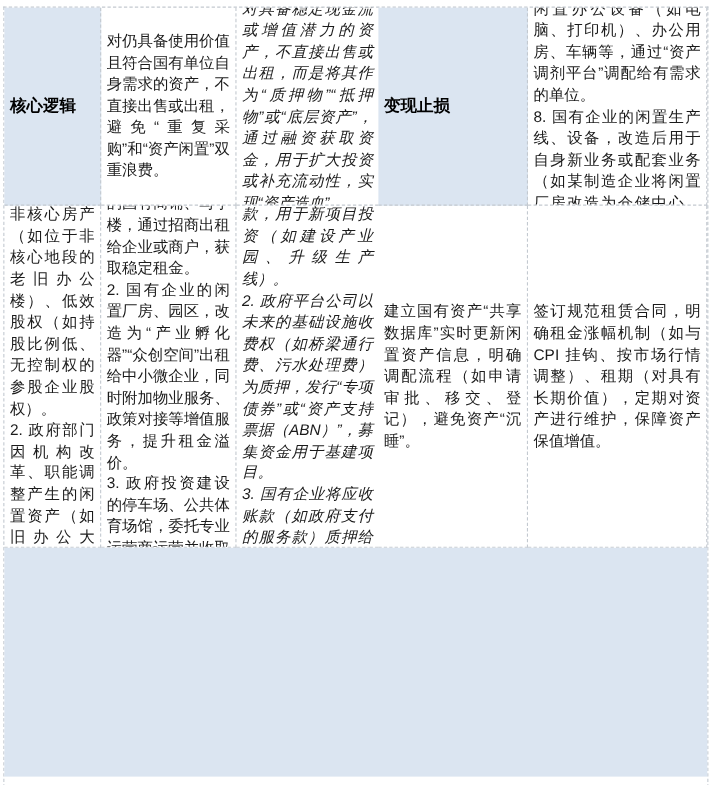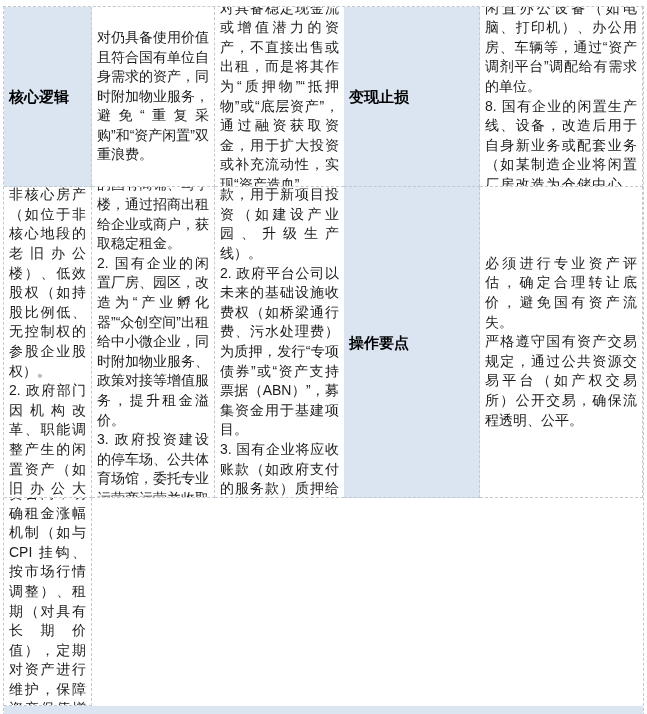--- a/index.html
+++ b/index.html
@@ -21,21 +21,21 @@
     border-right: 1px dashed #c3c9d0;
     border-bottom: 1px dashed #c3c9d0;
     display: flex;
     align-items: center;
     padding: 6px 5px;
     color: #1b1b1b;
     font-size: 14px;
     line-height: 1.4;
     overflow: hidden;
   }
-  .cell.last-col { border-right: none; }
+  .cell.last-col { border-right: none; font-style: italic; }
   .cell .txt {
     width: 100%;
     text-align: justify;
     text-justify: inter-ideograph;
     white-space: pre-line;
   }
   .head {
     background: #dbe5f1;
     justify-content: center;
     font-weight: bold;
@@ -53,21 +53,21 @@
 </style>
 </head>
 <body>
 
 <div class="asset-table">
 
   <div class="cell head">
     <span class="txt">核心逻辑</span>
   </div>
   <div class="cell">
-    <div class="txt">对仍具备使用价值且符合国有单位自身需求的资产，同时附加物业服务，避免“重复采购”和“资产闲置”双重浪费。</div>
+    <div class="txt">对仍具备使用价值且符合国有单位自身需求的资产，不直接出售或出租，避免“重复采购”和“资产闲置”双重浪费。</div>
   </div>
   <div class="cell last-col">
     <div class="txt">对具备稳定现金流或增值潜力的资产，不直接出售或出租，而是将其作为“质押物”“抵押物”或“底层资产”，通过融资获取资金，用于扩大投资或补充流动性，实现“资产造血”。</div>
   </div>
 
   <div class="cell head">
     <span class="txt">变现止损</span>
   </div>
   <div class="cell">
     <div class="txt">1. 政府部门、国企间的闲置办公设备（如电脑、打印机）、办公用房、车辆等，通过“资产调剂平台”调配给有需求的单位。
@@ -81,26 +81,22 @@
     <div class="txt">1. 城市核心商圈的国有商铺、写字楼，通过招商出租给企业或商户，获取稳定租金。
 2. 国有企业的闲置厂房、园区，改造为“产业孵化器”“众创空间”出租给中小微企业，同时附加物业服务、政策对接等增值服务，提升租金溢价。
 3. 政府投资建设的停车场、公共体育场馆，委托专业运营商运营并收取租金/管理费。</div>
   </div>
   <div class="cell last-col">
     <div class="txt">1. 国有企业以持有的优质房产、土地使用权为抵押，向银行申请低息贷款，用于新项目投资（如建设产业园、升级生产线）。
 2. 政府平台公司以未来的基础设施收费权（如桥梁通行费、污水处理费）为质押，发行“专项债券”或“资产支持票据（ABN）”，募集资金用于基建项目。
 3. 国有企业将应收账款（如政府支付的服务款）质押给金融机构，办理“保理业务”，提前回笼资金，缓解现金流压力。</div>
   </div>
 
-  <div class="cell head">
-    <span class="txt">操作要点</span>
-  </div>
   <div class="cell">
-    <div class="txt">必须进行专业资产评估，确定合理转让底价，避免国有资产流失。
-严格遵守国有资产交易规定，通过公共资源交易平台（如产权交易所）公开交易，确保流程透明、公平。</div>
+    <div class="txt">建立国有资产“共享数据库”实时更新闲置资产信息，明确调配流程（如申请审批、移交、登记），避免资产“沉睡”。</div>
   </div>
   <div class="cell">
     <div class="txt">签订规范租赁合同，明确租金涨幅机制（如与 CPI 挂钩、按市场行情调整）、租期（对具有长期价值），定期对资产进行维护，保障资产保值增值。</div>
   </div>
 
   <div class="cell bottom-strip"></div>
 
 </div>
 
 </body></html>

